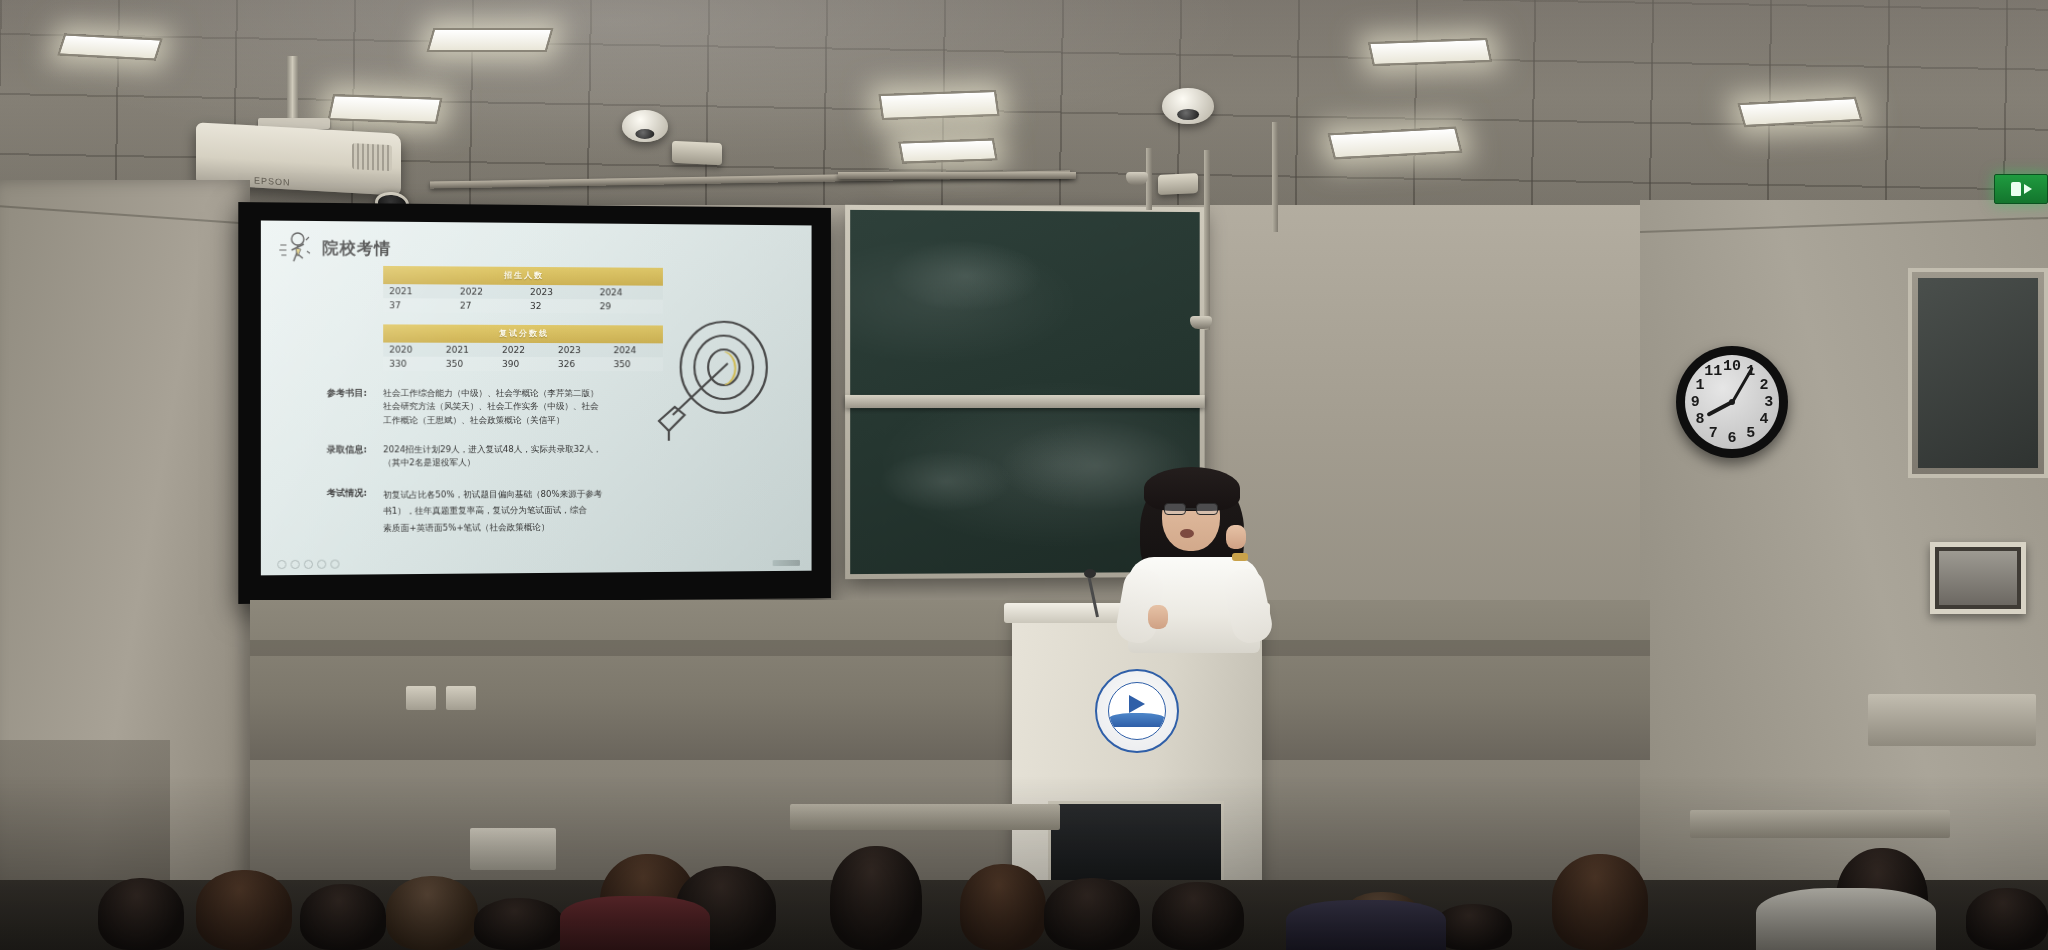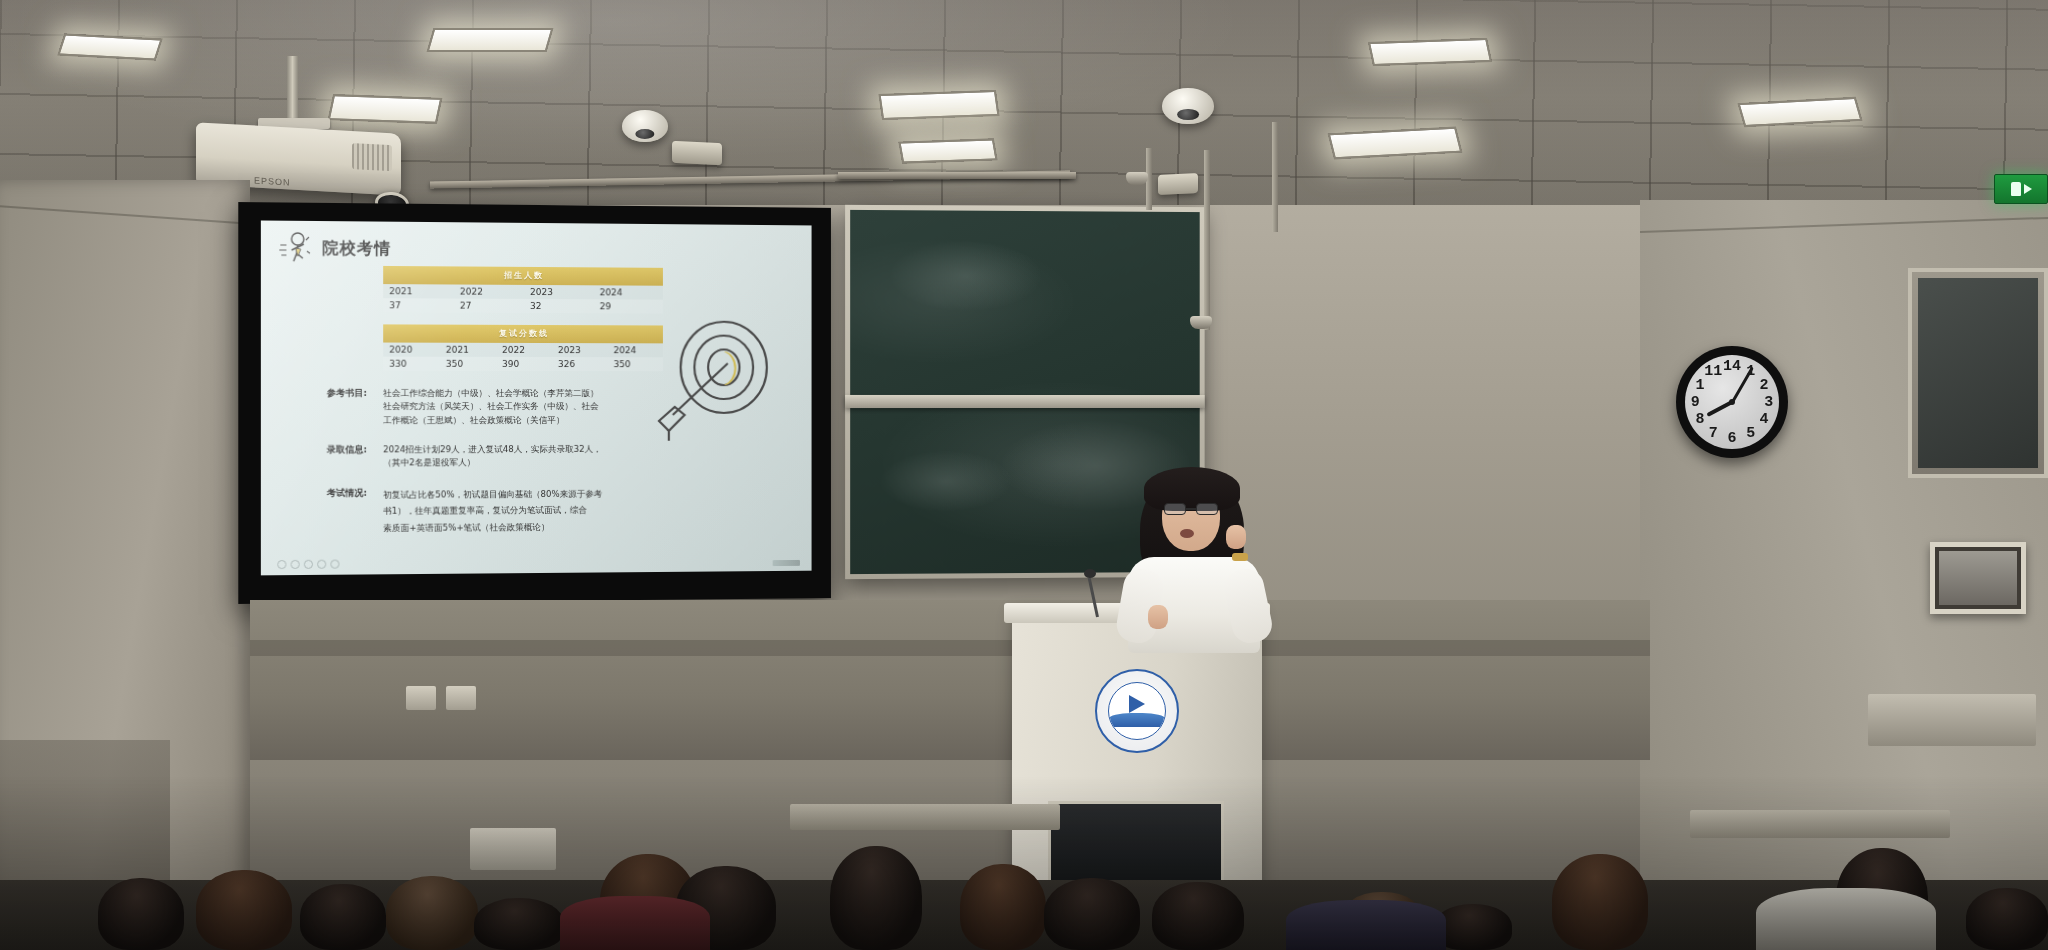--- a/index.html
+++ b/index.html
@@ -587,21 +587,21 @@
   <div class="board-divider"></div>
 
   <div class="board-light-arm" style="left:1146px;top:148px;height:62px;"></div>
   <div class="board-light-head" style="left:1126px;top:172px;"></div>
   <div class="board-light-arm" style="left:1204px;top:150px;height:180px;"></div>
   <div class="board-light-head" style="left:1190px;top:316px;"></div>
   <div class="board-light-arm" style="left:1272px;top:122px;height:110px;"></div>
 
   <div class="clock">
     <div class="clock-face">
-      <div class="clock-num" style="left:50%;top:12%;">14</div>
+      <div class="clock-num" style="left:50%;top:12%;">10</div>
       <div class="clock-num" style="left:70%;top:17%;">1</div>
       <div class="clock-num" style="left:84%;top:32%;">2</div>
       <div class="clock-num" style="left:89%;top:50%;">3</div>
       <div class="clock-num" style="left:84%;top:68%;">4</div>
       <div class="clock-num" style="left:70%;top:83%;">5</div>
       <div class="clock-num" style="left:50%;top:88%;">6</div>
       <div class="clock-num" style="left:30%;top:83%;">7</div>
       <div class="clock-num" style="left:16%;top:68%;">8</div>
       <div class="clock-num" style="left:11%;top:50%;">9</div>
       <div class="clock-num" style="left:16%;top:32%;">1</div>

